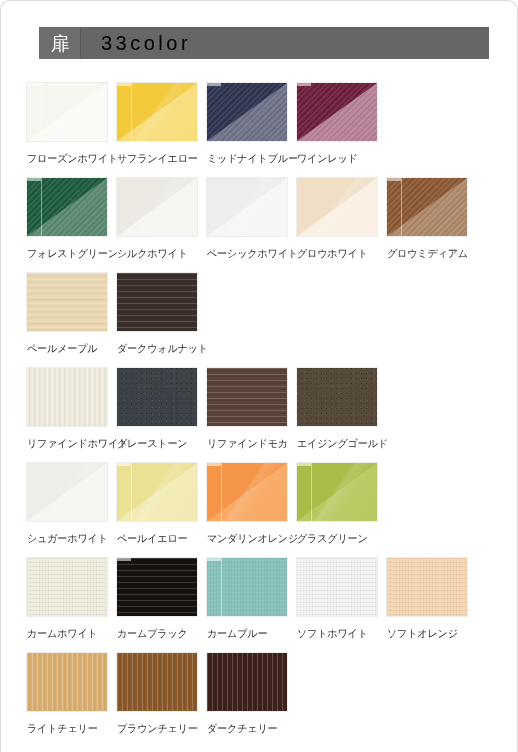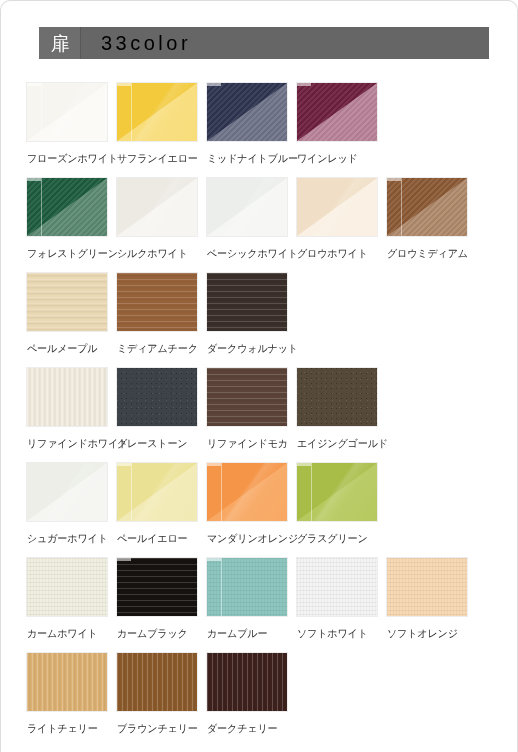--- a/index.html
+++ b/index.html
@@ -263,27 +263,20 @@
       <div class="row">
         <div class="cell">
           <div class="swatch">
             <div class="base" style="background: rgb(234, 217, 180);"></div>
             <div class="tex-hgrain"></div>
           </div>
           <div class="label">ペールメープル</div>
         </div>
         <div class="cell">
           <div class="swatch">
-            <div class="base" style="background: rgb(150, 98, 58);"></div>
-            <div class="tex-hgrain"></div>
-          </div>
-          <div class="label">ミディアムチーク</div>
-        </div>
-        <div class="cell">
-          <div class="swatch">
             <div class="base" style="background: rgb(58, 47, 42);"></div>
             <div class="tex-hgrain"></div>
           </div>
           <div class="label">ダークウォルナット</div>
         </div>
       </div>
       <div class="row">
         <div class="cell">
           <div class="swatch">
             <div class="base" style="background: rgb(242, 236, 224);"></div>

